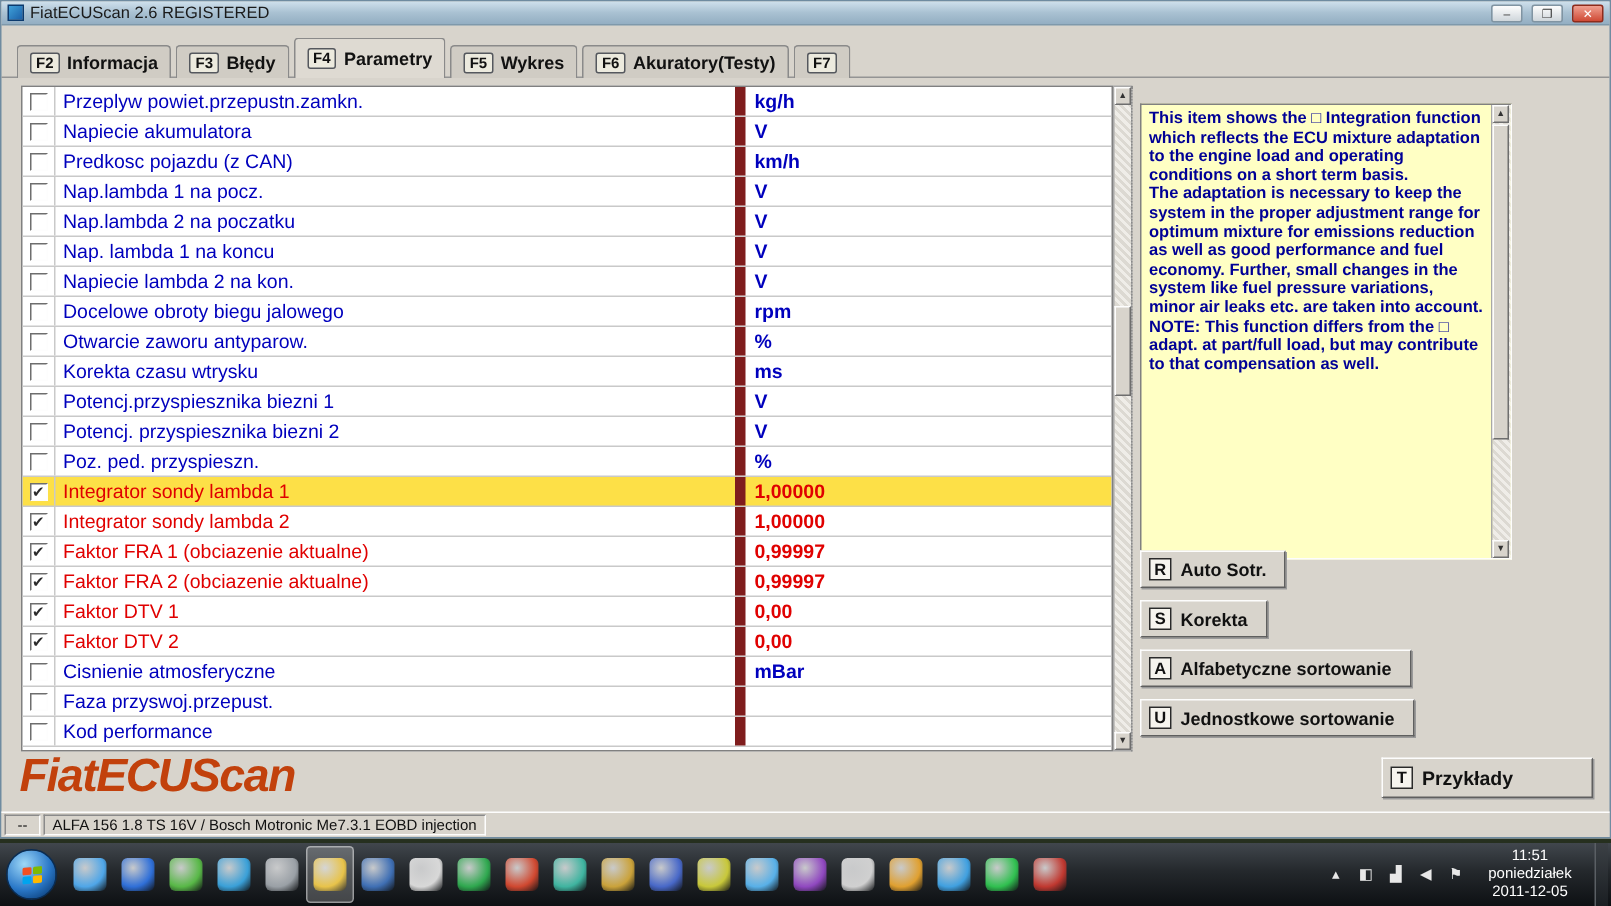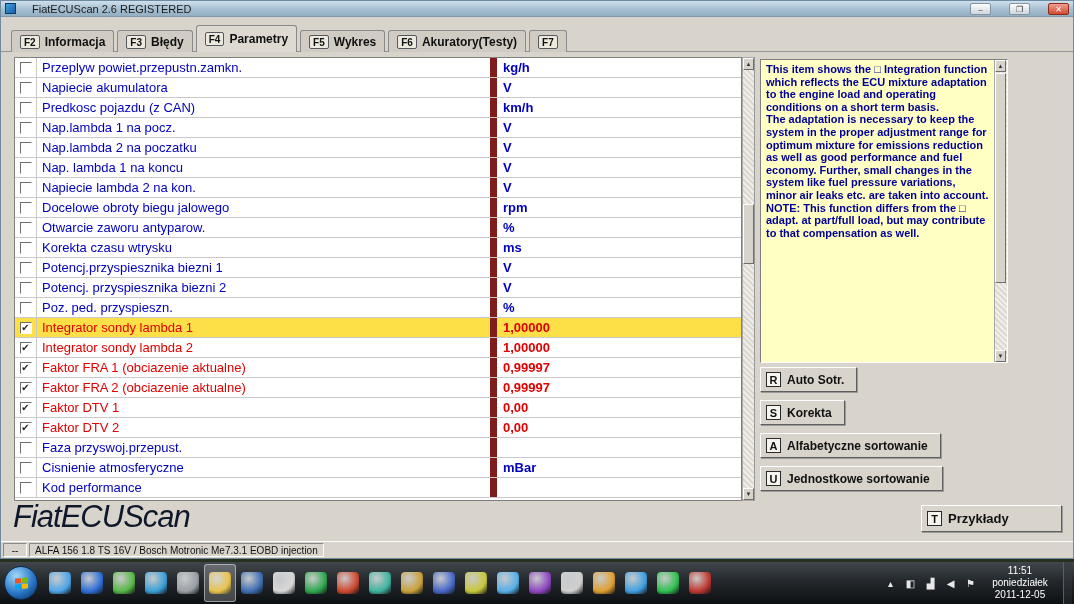--- a/index.html
+++ b/index.html
@@ -1,21 +1,21 @@
 <!DOCTYPE html>
 <html><head>
 <meta charset="utf-8">
 <style>
   * { margin:0; padding:0; box-sizing:border-box; }
   html,body { width:1074px; height:604px; overflow:hidden; font-family:"Liberation Sans",sans-serif; background:#26301f; }
 
   
   .window { position:absolute; left:0; top:0; width:1074px; height:559px; background:#d8d4cc; border:1px solid #6f8ba0; }
 
-  .titlebar { height:16px; display:flex; align-items:center; padding:0 4px; gap:16px;
+  .titlebar { height:16px; display:flex; align-items:center; padding:0 4px; gap:4px;
     background:linear-gradient(180deg,#cfe0ec,#a9c1d2 50%,#93aec2); border-bottom:1px solid #7f99ab; }
   .app-ico { width:11px; height:11px; background:linear-gradient(135deg,#3fa0d8,#1b5fa8); border:1px solid #0b3a6e; }
   .title-text { flex:1; font-size:11px; color:#1a1a1a; }
   .winbtn { width:21px; height:12px; font-size:8px; line-height:11px; text-align:center; color:#333;
     background:linear-gradient(#fdfdfd,#cfd6db); border:1px solid #8094a2; border-radius:2px; margin-left:2px; }
   .winbtn.close { background:linear-gradient(#f0a090,#cf4a35); color:#fff; border-color:#8e2b1b; }
 
   
   .tabbar { position:absolute; left:10px; top:24px; height:27px; display:flex; align-items:flex-end; gap:3px; z-index:2; }
   .tabline { position:absolute; left:0; top:50px; width:100%; border-top:1px solid #949494; }
@@ -47,40 +47,40 @@
   .vscroll .arrow { position:absolute; left:0; width:11px; height:12px; background:#d8d4cc;
     border:1px solid; border-color:#fdfdfd #6e6e6e #6e6e6e #fdfdfd; font-size:6px; line-height:11px; text-align:center; color:#333; }
   .vscroll .arrow.up { top:0; } .vscroll .arrow.dn { bottom:0; }
   .vscroll .thumb { position:absolute; left:0; width:11px; background:#d8d4cc;
     border:1px solid; border-color:#fdfdfd #6e6e6e #6e6e6e #fdfdfd; }
   .table-scroll { left:741px; top:56px; height:444px; }
   .table-scroll .thumb { top:146px; height:60px; }
   .splitter { position:absolute; left:753px; top:56px; height:444px; border-left:1px dotted #8a8a8a; }
 
   
-  .help-panel { position:absolute; left:759px; top:58px; width:248px; height:304px; background:#ffffc4;
+  .help-panel { position:absolute; left:759px; top:68px; width:248px; height:304px; background:#ffffc4;
     border:1px solid; border-color:#808080 #fdfdfd #fdfdfd #808080; }
   .help-text { position:absolute; left:0; top:0; right:13px; bottom:0; padding:3px 5px; overflow:hidden;
     font-size:11px; line-height:12.6px; font-weight:bold; color:#000096; white-space:pre-wrap; }
   .help-scroll { right:0; top:0; height:302px; border:none; border-left:1px solid #a8a8a8; }
   .help-scroll .thumb { top:13px; height:210px; }
 
   
   .side-buttons { position:absolute; left:759px; top:366px; display:flex; flex-direction:column; gap:8px; align-items:flex-start; }
   .btn { display:inline-flex; align-items:center; gap:6px; padding:4px 12px 4px 5px; background:#d8d4cc;
     border:1px solid; border-color:#fdfdfd #5f5f5f #5f5f5f #fdfdfd; box-shadow:1px 1px 0 #9a9a9a; cursor:default; }
   .keybox { width:15px; height:15px; background:#f6f4ee; border:1px solid #2a2a2a; font-size:11px; font-weight:bold;
     display:flex; align-items:center; justify-content:center; color:#111; }
   .btn-label { font-size:12px; font-weight:bold; color:#111; white-space:nowrap; }
   .examples-btn { position:absolute; left:920px; top:504px; width:141px; height:27px; justify-content:flex-start; }
   .examples-btn .btn-label { font-size:13px; }
 
   
-  .logo { position:absolute; left:12px; top:498px; font-size:31px; font-style:italic; font-weight:normal;
-    color:#0f172a; letter-spacing:-1px; }
+  .logo { position:absolute; left:12px; top:498px; font-size:31px; font-style:italic; font-weight:bold;
+    color:#c2410c; letter-spacing:-1px; }
   .statusbar { position:absolute; left:0; bottom:0; width:100%; height:17px; background:#d8d4cc;
     border-top:1px solid #fdfdfd; display:flex; gap:2px; padding:1px 2px; }
   .scell { border:1px solid; border-color:#8a8a8a #fdfdfd #fdfdfd #8a8a8a; font-size:10px; color:#111;
     display:flex; align-items:center; padding:0 5px; white-space:nowrap; }
   .scell.first { width:24px; justify-content:center; }
 
   
   .taskbar { position:absolute; left:0; bottom:0; width:1074px; height:42px;
     background:linear-gradient(180deg,#41474d,#24282c 45%,#0d1013); display:flex; align-items:center; padding-left:4px; }
   .orb { width:34px; height:34px; border-radius:50%; margin-right:6px; flex:0 0 auto;
@@ -268,29 +268,29 @@
     <span class="cb-cell">
           <span class="cb checked"></span>
         </span>
     <span class="name-cell">Faktor DTV 2</span>
     <span class="val-cell">0,00</span>
   </div>
       <div class="prow normal">
     <span class="cb-cell">
           <span class="cb"></span>
         </span>
+    <span class="name-cell">Cisnienie atmosferyczne</span>
+    <span class="val-cell">mBar</span>
+  </div>
+      <div class="prow normal">
+    <span class="cb-cell">
+          <span class="cb"></span>
+        </span>
     <span class="name-cell">Faza przyswoj.przepust.</span>
     <span class="val-cell"></span>
-  </div>
-      <div class="prow normal">
-    <span class="cb-cell">
-          <span class="cb"></span>
-        </span>
-    <span class="name-cell">Cisnienie atmosferyczne</span>
-    <span class="val-cell">mBar</span>
   </div>
       <div class="prow normal">
     <span class="cb-cell">
           <span class="cb"></span>
         </span>
     <span class="name-cell">Kod performance</span>
     <span class="val-cell"></span>
   </div>
     </div>
 

